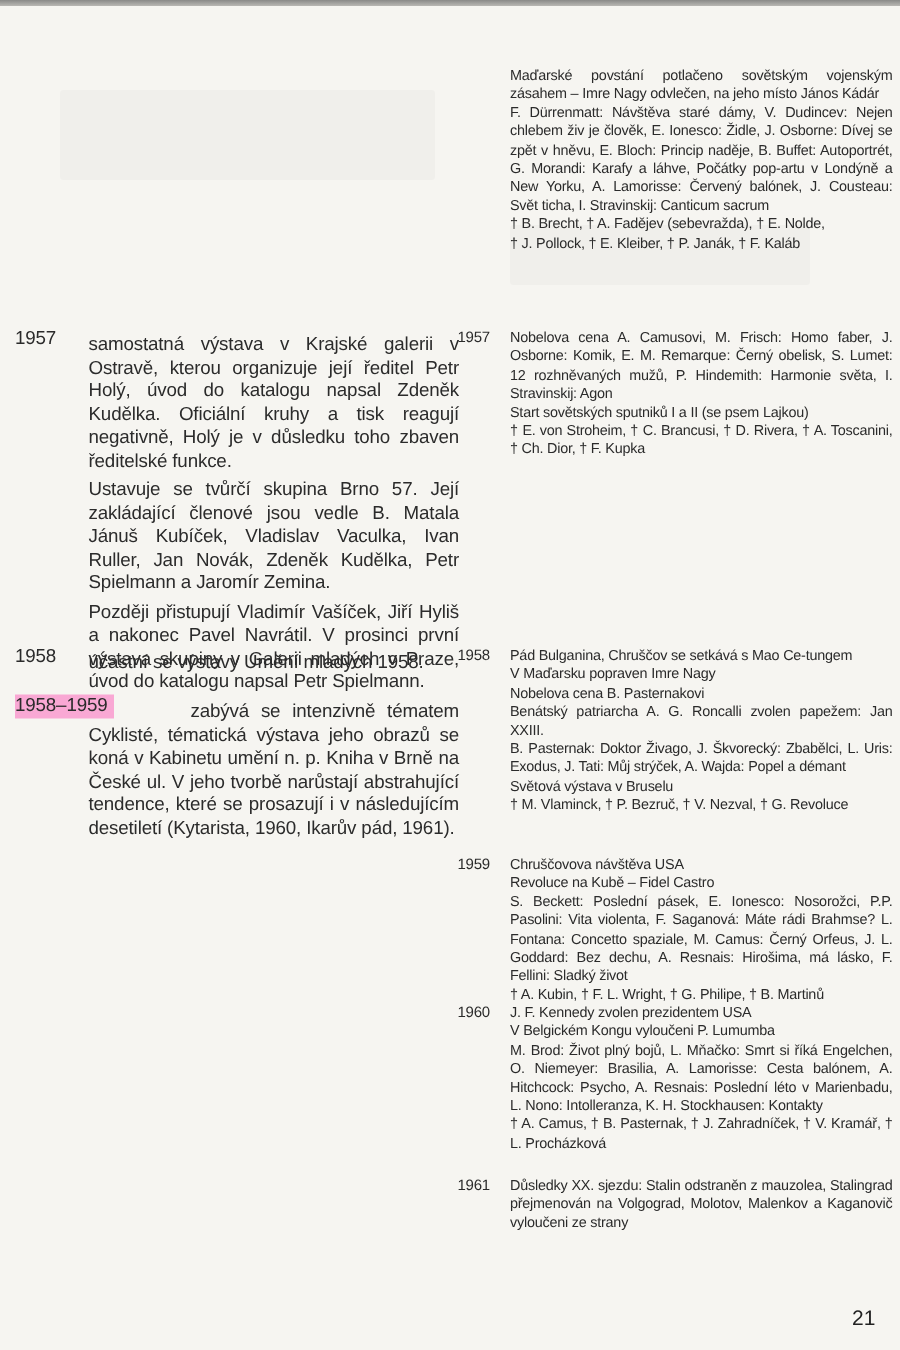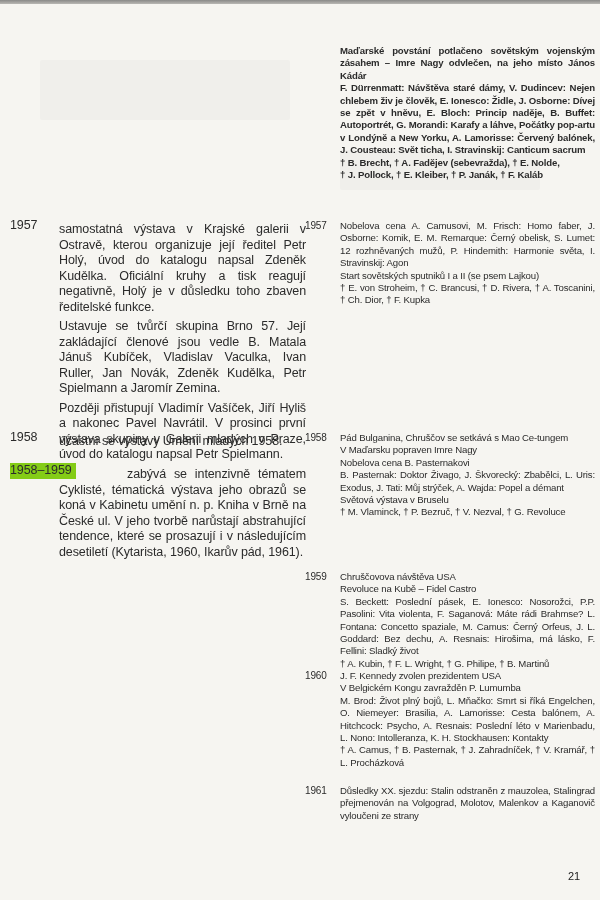--- a/index.html
+++ b/index.html
@@ -22,23 +22,23 @@
   .lentry .yr { position:absolute; left:0; top:0; font-size:12.5px; }
   .lentry .txt { margin-left:45px; text-align:justify; }
   .lentry .txt p { margin:4px; }
 
   .rentry { position:absolute; left:305px; width:290px; font-size:9.6px; line-height:12.4px; letter-spacing:-0.15px; }
   .rentry .yr { position:absolute; left:0; top:0; font-size:10px; }
   .rentry .txt { margin-left:35px; text-align:justify; }
   .rentry .txt p { margin:0; }
 
   .top-right { position:absolute; left:340px; top:45px; width:255px; font-size:9.6px; line-height:12.4px; letter-spacing:-0.15px; text-align:justify; }
-  .top-right p { margin:0;font-weight:bold; }
+  .top-right p { margin:0; }
 
-  .pagenum { position:absolute; left:568px; top:870px; font-size:11px; color:#222; }
+  .pagenum { position:absolute; left:568px; top:870px; font-size:14px; color:#222; }
 </style>
 </head>
 <body>
 
 <div class="topbar"></div>
 
 <div class="ghost" style="left:40px;top:60px;width:250px;height:60px;"></div>
 <div class="ghost" style="left:340px;top:150px;width:200px;height:40px;"></div>
 
 <div class="top-right">
@@ -58,62 +58,63 @@
 </div>
 
 <div class="lentry" style="top:430px;">
   <span class="yr">1958</span>
   <div class="txt">
     <p>účastní se výstavy Umění mladých 1958.</p>
   </div>
 </div>
 
 <div class="lentry" style="top:463px;">
-  <span class="yr" style="background:#84cc16;padding-right:4px;">1958–1959</span>
+  <span class="yr" style="background:#f9a8d4;padding-right:4px;">1958–1959</span>
   <div class="txt" style="text-indent:68px;">
     <p>zabývá se intenzivně tématem Cyklisté, tématická výstava jeho obrazů se koná v Kabinetu umění n. p. Kniha v Brně na České ul. V jeho tvorbě narůstají abstrahující tendence, které se prosazují i v následujícím desetiletí (Kytarista, 1960, Ikarův pád, 1961).</p>
   </div>
 </div>
 
 <div class="rentry" style="top:220px;">
   <span class="yr">1957</span>
   <div class="txt">
     <p>Nobelova cena A. Camusovi, M. Frisch: Homo faber, J. Osborne: Komik, E. M. Remarque: Černý obelisk, S. Lumet: 12 rozhněvaných mužů, P. Hindemith: Harmonie světa, I. Stravinskij: Agon</p>
     <p>Start sovětských sputniků I a II (se psem Lajkou)</p>
     <p>† E. von Stroheim, † C. Brancusi, † D. Rivera, † A. Toscanini, † Ch. Dior, † F. Kupka</p>
   </div>
 </div>
 
 <div class="rentry" style="top:432px;">
   <span class="yr">1958</span>
   <div class="txt">
     <p>Pád Bulganina, Chruščov se setkává s Mao Ce-tungem</p>
     <p>V Maďarsku popraven Imre Nagy</p>
     <p>Nobelova cena B. Pasternakovi</p>
+    <p>Benátský patriarcha A. G. Roncalli zvolen papežem: Jan XXIII.</p>
     <p>B. Pasternak: Doktor Živago, J. Škvorecký: Zbabělci, L. Uris: Exodus, J. Tati: Můj strýček, A. Wajda: Popel a démant</p>
     <p>Světová výstava v Bruselu</p>
     <p>† M. Vlaminck, † P. Bezruč, † V. Nezval, † G. Revoluce</p>
   </div>
 </div>
 
 <div class="rentry" style="top:559px;margin-top:12px;">
   <span class="yr">1959</span>
   <div class="txt">
     <p>Chruščovova návštěva USA</p>
     <p>Revoluce na Kubě – Fidel Castro</p>
     <p>S. Beckett: Poslední pásek, E. Ionesco: Nosorožci, P.P. Pasolini: Vita violenta, F. Saganová: Máte rádi Brahmse? L. Fontana: Concetto spaziale, M. Camus: Černý Orfeus, J. L. Goddard: Bez dechu, A. Resnais: Hirošima, má lásko, F. Fellini: Sladký život</p>
     <p>† A. Kubin, † F. L. Wright, † G. Philipe, † B. Martinů</p>
   </div>
 </div>
 
 <div class="rentry" style="top:670px;">
   <span class="yr">1960</span>
   <div class="txt">
     <p>J. F. Kennedy zvolen prezidentem USA</p>
-    <p>V Belgickém Kongu zavražděn P. Lumumba</p>
+    <p>V Belgickém Kongu vyloučeni P. Lumumba</p>
     <p>M. Brod: Život plný bojů, L. Mňačko: Smrt si říká Engelchen, O. Niemeyer: Brasilia, A. Lamorisse: Cesta balónem, A. Hitchcock: Psycho, A. Resnais: Poslední léto v Marienbadu, L. Nono: Intolleranza, K. H. Stockhausen: Kontakty</p>
     <p>† A. Camus, † B. Pasternak, † J. Zahradníček, † V. Kramář, † L. Procházková</p>
   </div>
 </div>
 
 <div class="rentry" style="top:785px;">
   <span class="yr">1961</span>
   <div class="txt">
     <p>Důsledky XX. sjezdu: Stalin odstraněn z mauzolea, Stalingrad přejmenován na Volgograd, Molotov, Malenkov a Kaganovič vyloučeni ze strany</p>
   </div>

